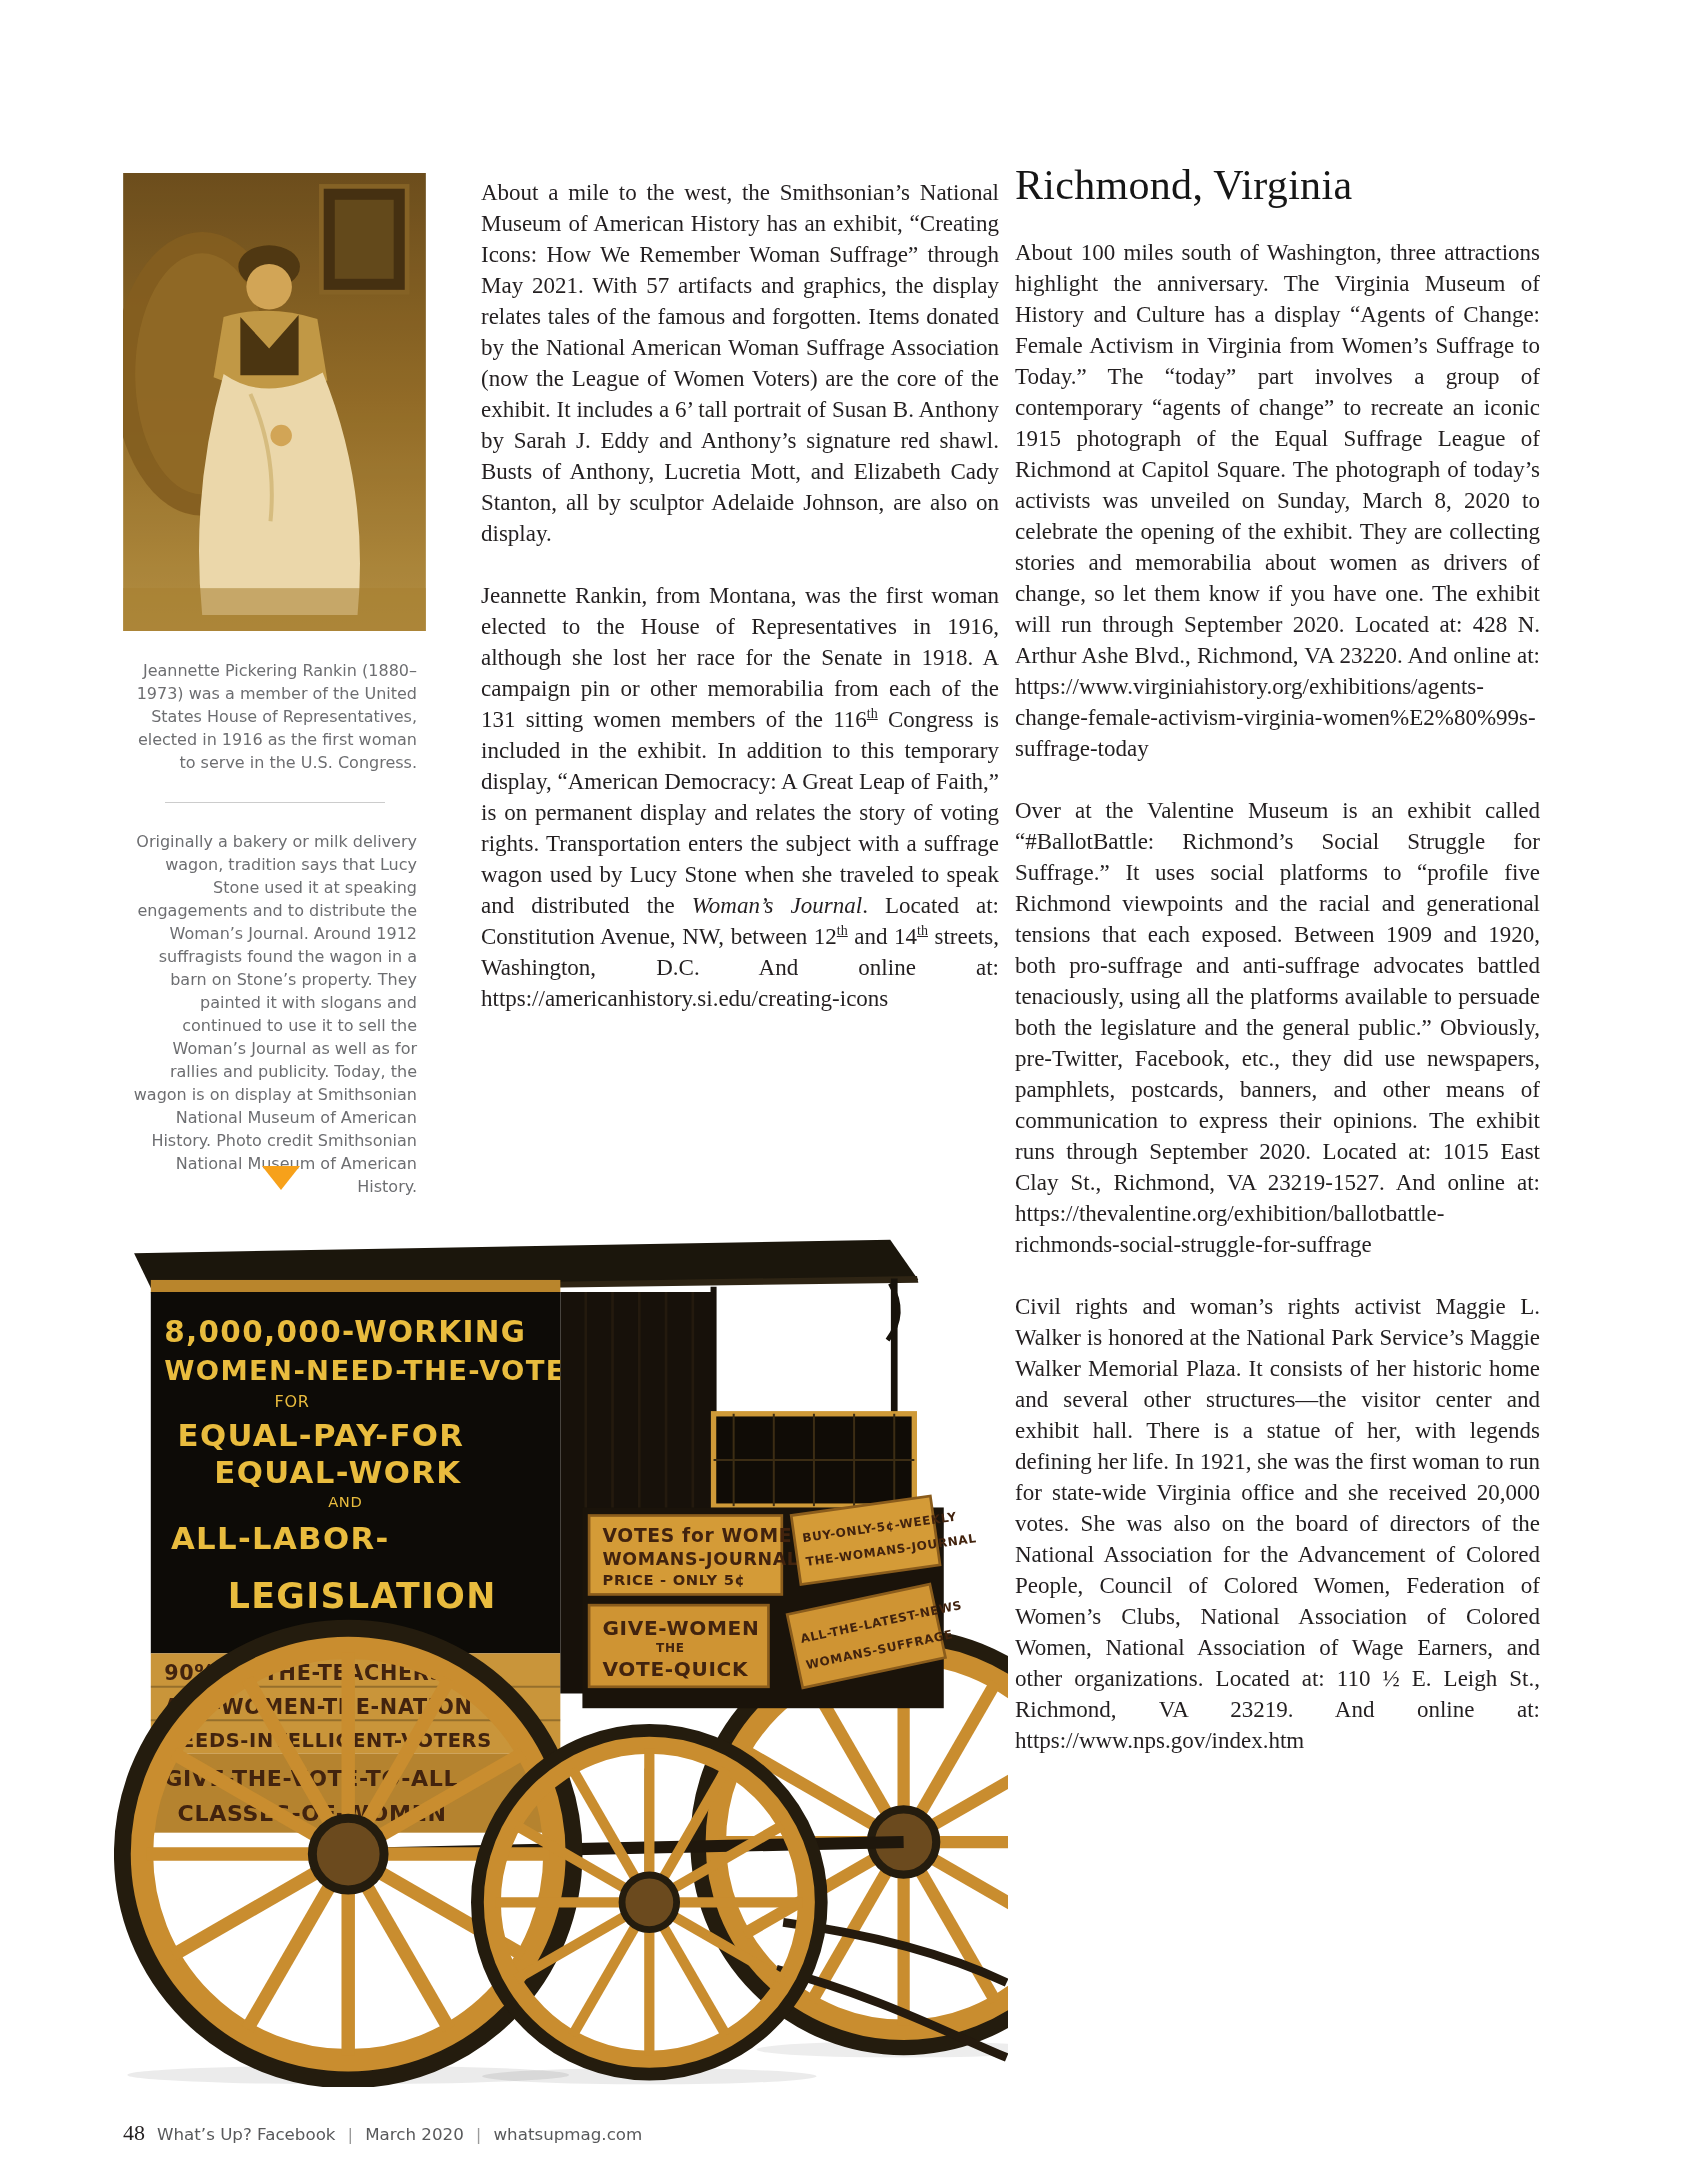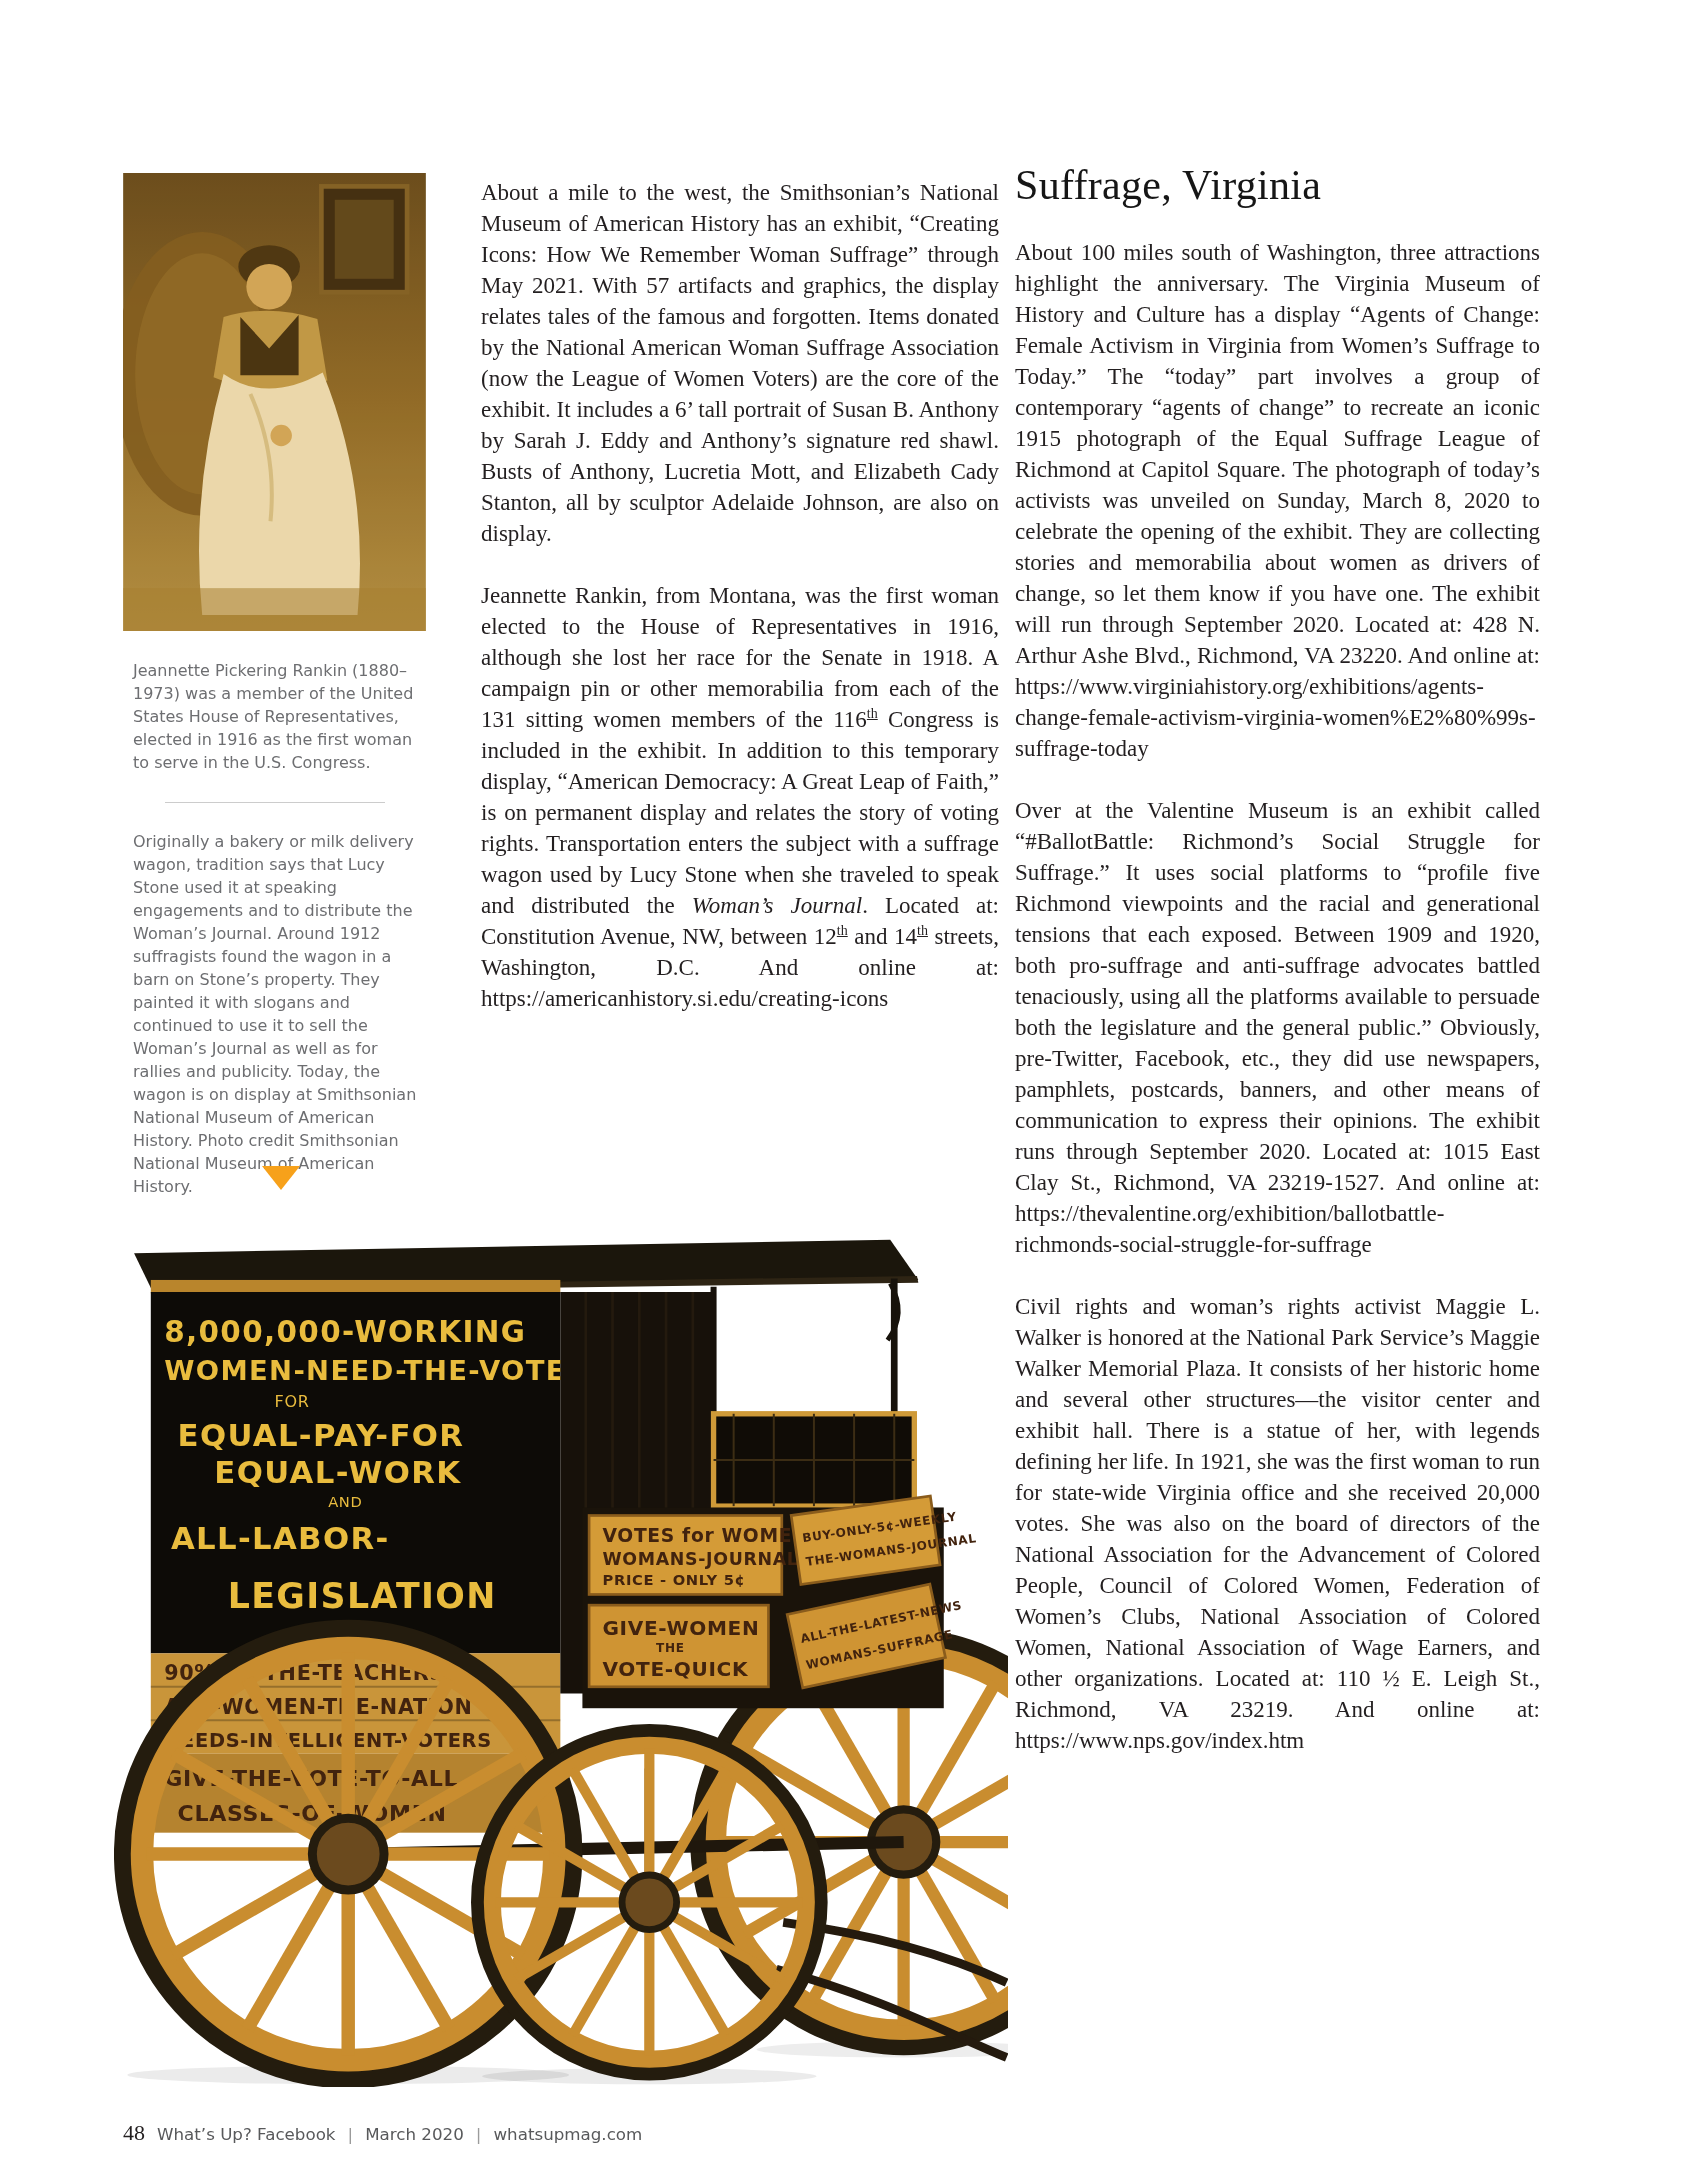--- a/index.html
+++ b/index.html
@@ -12,21 +12,21 @@
   .body-text { font-size:23px; line-height:31px; color:#231f20; text-align:justify; overflow-wrap:anywhere; hyphens:auto; }
   .body-text p { margin-bottom:31px;margin-top:11px; }
   .sup { font-size:14px; vertical-align:super; line-height:0;text-decoration:underline; }
   .i { font-style:italic; }
 
   #middle-col { position:absolute; left:481px; top:166px; width:518px; }
   #right-col  { position:absolute; left:1015px; top:161px; width:525px; }
 
   .headline { font-size:42px; line-height:48px; font-weight:400; color:#161616; margin-bottom:28px; letter-spacing:0.3px; }
 
-  .caption { position:absolute; font-family:"DejaVu Sans", sans-serif; font-size:16px; line-height:23px; color:#6d6e71; text-align:left; }
+  .caption { position:absolute; font-family:"DejaVu Sans", sans-serif; font-size:16px; line-height:23px; color:#6d6e71; text-align:right; }
   #caption-rankin { left:133px; top:659px;  width:284px; }
   #caption-wagon  { left:133px; top:830px; width:284px; }
 
   .divider { position:absolute; left:165px; top:802px; width:220px; height:1.3px; background:#cccccc; }
 
   .triangle { position:absolute; left:262px; top:1166px; width:0; height:0;
               border-left:19px solid transparent; border-right:19px solid transparent;
               border-top:24px solid #F7A11A; }
 
   #photo-rankin { left:123px; top:173px; width:303px; height:458px; }
@@ -186,21 +186,21 @@
     <use href="#wheel" transform="translate(350 958) scale(3.35)"></use>
     <use href="#wheel" transform="translate(800 1030) scale(2.55)"></use>
   </svg>
 
   <div class="body-text" id="middle-col">
     <p>About a mile to the west, the Smithsonian’s National Museum of American History has an exhibit, “Creating Icons: How We Remember Woman Suffrage” through May 2021. With 57 artifacts and graphics, the display relates tales of the famous and forgotten. Items donated by the National American Woman Suffrage Association (now the League of Women Voters) are the core of the exhibit. It includes a 6’ tall portrait of Susan B. Anthony by Sarah J. Eddy and Anthony’s signature red shawl. Busts of Anthony, Lucretia Mott, and Elizabeth Cady Stanton, all by sculptor Adelaide Johnson, are also on display.</p>
     <p><span>Jeannette Rankin, from Montana, was the first woman elected to the House of Representatives in 1916, although she lost her race for the Senate in 1918. A campaign pin or other memorabilia from each of the 131 sitting women members of the 116</span><span class="sup">th</span><span> Congress is included in the exhibit. In addition to this temporary display, “American Democracy: A Great Leap of Faith,” is on permanent display and relates the story of voting rights. Transportation enters the subject with a suffrage wagon used by Lucy Stone when she traveled to speak and distributed the </span><span class="i">Woman’s Journal</span><span>. Located at: Constitution Avenue, NW, between 12</span><span class="sup">th</span><span> and 14</span><span class="sup">th</span><span> streets, Washington, D.C. And online at: https://americanhistory.si.edu/creating-icons</span></p>
   </div>
 
   <div id="right-col">
-    <h1 class="headline">Suffrage, Virginia</h1>
+    <h1 class="headline">Richmond, Virginia</h1>
     <div class="body-text">
       <p>About 100 miles south of Washington, three attractions highlight the anniversary. The Virginia Museum of History and Culture has a display “Agents of Change: Female Activism in Virginia from Women’s Suffrage to Today.” The “today” part involves a group of contemporary “agents of change” to recreate an iconic 1915 photograph of the Equal Suffrage League of Richmond at Capitol Square. The photograph of today’s activists was unveiled on Sunday, March 8, 2020 to celebrate the opening of the exhibit. They are collecting stories and memorabilia about women as drivers of change, so let them know if you have one. The exhibit will run through September 2020. Located at: 428 N. Arthur Ashe Blvd., Richmond, VA 23220. And online at: https://www.virginiahistory.org/exhibitions/agents-change-female-activism-virginia-women%E2%80%99s-suffrage-today</p>
       <p>Over at the Valentine Museum is an exhibit called “#BallotBattle: Richmond’s Social Struggle for Suffrage.” It uses social platforms to “profile five Richmond viewpoints and the racial and generational tensions that each exposed. Between 1909 and 1920, both pro-suffrage and anti-suffrage advocates battled tenaciously, using all the platforms available to persuade both the legislature and the general public.” Obviously, pre-Twitter, Facebook, etc., they did use newspapers, pamphlets, postcards, banners, and other means of communication to express their opinions. The exhibit runs through September 2020. Located at: 1015 East Clay St., Richmond, VA 23219-1527. And online at: https://thevalentine.org/exhibition/ballotbattle-richmonds-social-struggle-for-suffrage</p>
       <p>Civil rights and woman’s rights activist Maggie L. Walker is honored at the National Park Service’s Maggie Walker Memorial Plaza. It consists of her historic home and several other structures—the visitor center and exhibit hall. There is a statue of her, with legends defining her life. In 1921, she was the first woman to run for state-wide Virginia office and she received 20,000 votes. She was also on the board of directors of the National Association for the Advancement of Colored People, Council of Colored Women, Federation of Women’s Clubs, National Association of Colored Women, National Association of Wage Earners, and other organizations. Located at: 110 ½ E. Leigh St., Richmond, VA 23219. And online at: https://www.nps.gov/index.htm</p>
     </div>
   </div>
 
   <div class="footer">
     <span class="num">48</span>
     <span>What’s Up? Facebook</span>

